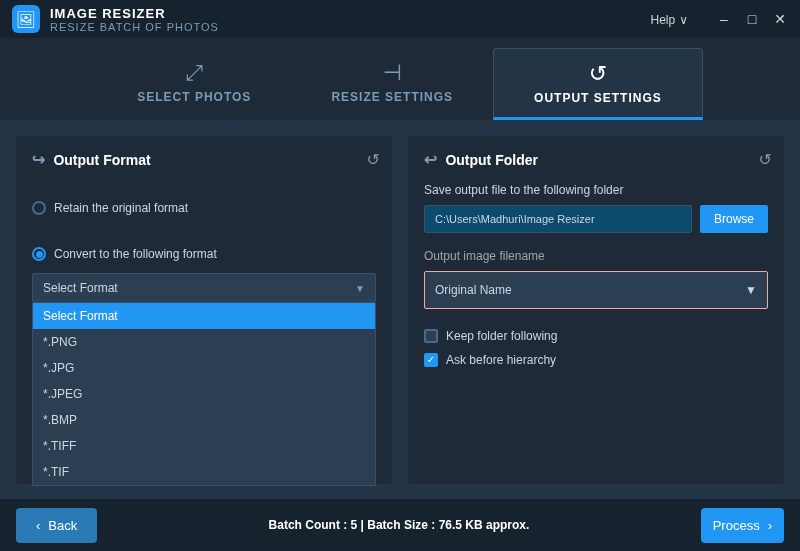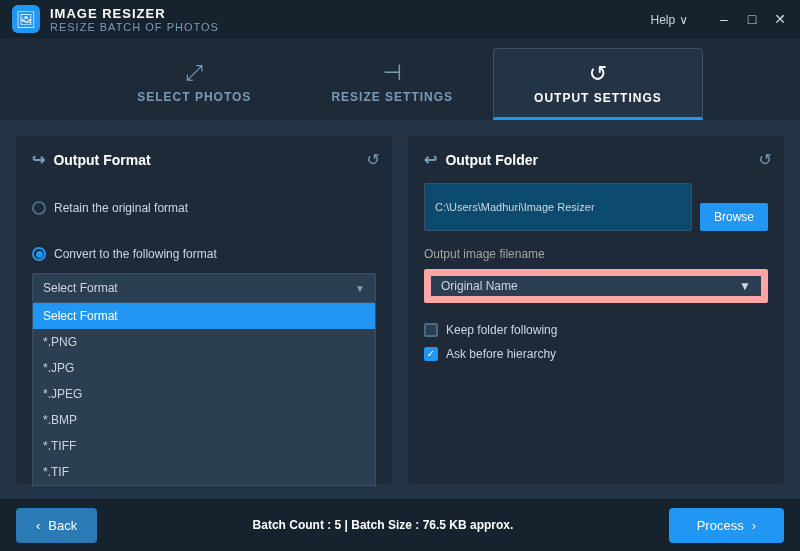--- a/index.html
+++ b/index.html
@@ -260,34 +260,33 @@
     }
     .browse-btn {
       background: #2196f3;
       color: #ffffff;
       border: none;
       padding: 7px 14px;
       font-size: 12px;
       cursor: pointer;
       border-radius: 2px;
       white-space: nowrap;
-      margin-top: 20px;
     }
 
     .output-filename-label {
       font-size: 12px;
       color: #a3a3a3;
       margin-bottom: 8px;
     }
     .filename-select {
       width: 100%;
       background: #2b3e52;
-      border: 7px solid #fca5a5;
-      color: #cdd6e0;
-      padding: 3px 10px;
+      border: 1px solid #fca5a5;
+      color: #cdd6e0;
+      padding: 11px 10px;
       font-size: 12px;
       display: flex;
       justify-content: space-between;
       align-items: center;
       cursor: pointer;
       border-radius: 2px;
       margin-bottom: 20px;
     }
 
     .checkbox-group {
@@ -353,21 +352,21 @@
       font-size: 12px;
       color: #cdd6e0;
     }
     .footer-info strong {
       color: #ffffff;
     }
     .process-btn {
       background: #2196f3;
       color: #ffffff;
       border: none;
-      padding: 10px 28px;
+      padding: 10px 12px;
       font-size: 13px;
       cursor: pointer;
       border-radius: 4px;
       display: flex;
       align-items: center;
       gap: 8px;
     }
   </style>
 </head>
 <body>
@@ -445,20 +444,21 @@
     </div>
   </div>
 
   <div class="panel folder-panel">
     <div class="panel-header">
       <span class="panel-header-icon">↩</span>
       <span>Output Folder</span>
     </div>
     <button class="reset-btn">↺</button>
 
+    <div class="folder-label">Save output file to the following folder</div>
     <div class="folder-input-row">
       <input class="folder-input" type="text" value="C:\Users\Madhuri\Image Resizer" style="">
       <button class="browse-btn">Browse</button>
     </div>
 
     <div class="output-filename-label">Output image filename</div>
     <div class="filename-select">
       <span>Original Name</span>
       <span>▼</span>
     </div>

